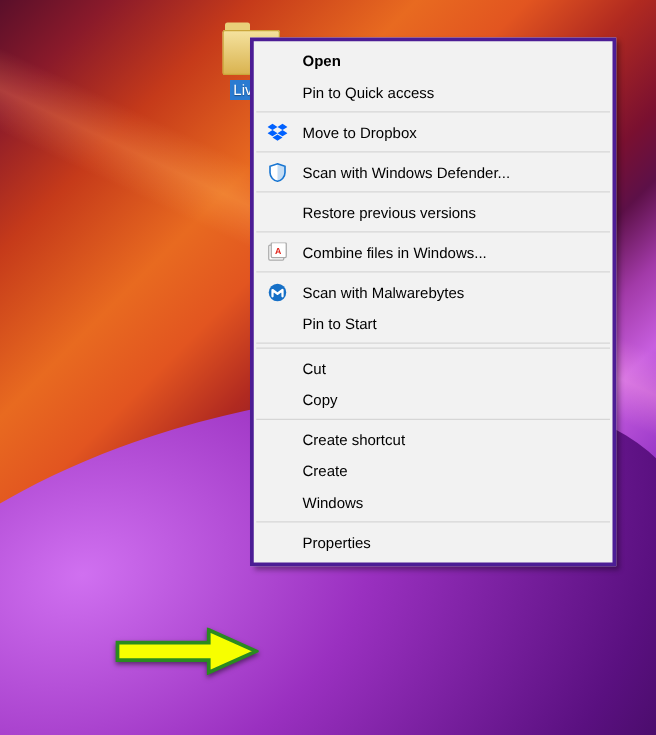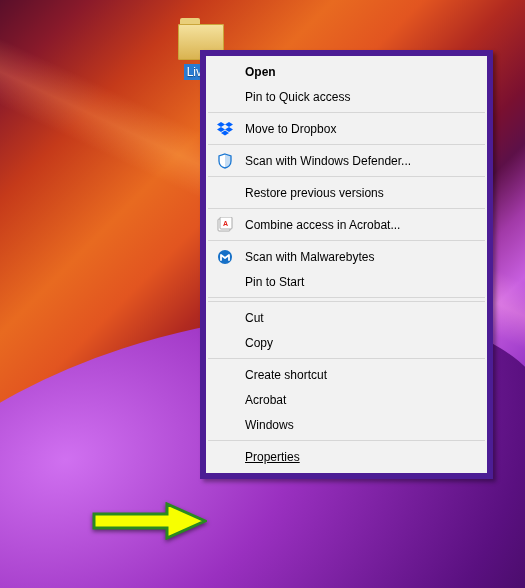--- a/index.html
+++ b/index.html
@@ -22,23 +22,23 @@
     border-top-left-radius: 60% 40%;
     border-top-right-radius: 80% 60%;
   }
 
   .desktop-icon { position: absolute; left: 163px; top: 18px; width: 76px; text-align: center; color: #fff; }
   .folder-glyph { width: 50px; height: 42px; margin: 0 auto 4px; position: relative; }
   .folder-glyph .tab { position:absolute; left:4px; top:0; width:20px; height:8px; background:#e9cf7a; border-radius:2px 2px 0 0; }
   .folder-glyph .body { position:absolute; left:2px; top:6px; right:2px; bottom:0; background:linear-gradient(#f5e3a0,#d9b24e); border-radius:2px; box-shadow: inset 0 0 0 1px #caa63a; }
   .desktop-icon .label { display:inline-block; background:#2a7bd1; color:#fff; padding:1px 3px; font-size:12px; text-shadow:0 1px 1px rgba(0,0,0,.4); }
 
-  .context-menu { position:absolute; left:200px; top:50px; width:293px; background:#f2f2f2; border:6px solid #4c1d95; box-shadow: 3px 3px 4px rgba(0,0,0,0.35); padding:3px 1px; }
+  .context-menu { position:absolute; left:200px; top:30px; width:293px; background:#f2f2f2; border:3px solid #4c1d95; box-shadow: 3px 3px 4px rgba(0,0,0,0.35); padding:3px 1px; }
   .cm-item { display:flex; align-items:center; height:25px; padding:0 24px 0 38px; color:#000; cursor:default; position:relative; }
-  .cm-item.tall { height:26px;text-decoration:underline; }
+  .cm-item.tall { height:26px; }
   .cm-item.bold .txt { font-weight:700; }
   .cm-item .ic { position:absolute; left:10px; top:50%; transform:translateY(-50%); width:16px; height:16px; }
   .cm-sep { height:1px; background:#d6d6d6; margin:3px 1px; }
   .chev { position:absolute; right:10px; top:50%; transform:translateY(-50%); width:0; height:0; border-top:4px solid transparent; border-bottom:4px solid transparent; border-left:5px solid #555; }
 
   .arrow-callout { position:absolute; left:92px; top:502px; width:115px; height:38px; }
   .arrow-callout svg { filter: drop-shadow(0 2px 2px rgba(0,0,0,0.5)); }
 </style>
 </head>
 <body>
@@ -91,21 +91,21 @@
     </div>
   <div class="cm-sep"></div>
   <div class="cm-item">
     <span class="ic">
       <svg viewBox="0 0 16 16">
           <rect x="1" y="2" width="12" height="12" rx="1" fill="#fff" stroke="#aaa"></rect>
           <rect x="3" y="0" width="12" height="12" rx="1" fill="#fff" stroke="#aaa"></rect>
           <text x="6" y="9" font-size="7" font-weight="bold" fill="#e2231a">A</text>
         </svg>
     </span>
-    <span class="txt">Combine access in Acrobat...</span>
+    <span class="txt">Combine files in Windows...</span>
   </div>
   <div class="cm-sep"></div>
   <div class="cm-item">
     <span class="ic">
       <svg viewBox="0 0 16 16">
           <circle cx="8" cy="8" r="7" fill="#1670c7"></circle>
           <path d="M4 11 V6 L8 9 L12 6 V11" stroke="#fff" stroke-width="1.8" fill="none" stroke-linecap="round" stroke-linejoin="round"></path>
         </svg>
     </span>
     <span class="txt">Scan with Malwarebytes</span>
@@ -119,21 +119,21 @@
       <span class="txt">Cut</span>
     </div>
   <div class="cm-item">
       <span class="txt">Copy</span>
     </div>
   <div class="cm-sep"></div>
   <div class="cm-item">
       <span class="txt">Create shortcut</span>
     </div>
   <div class="cm-item">
-      <span class="txt">Acrobat</span>
+      <span class="txt">Create</span>
     </div>
   <div class="cm-item">
       <span class="txt">Windows</span>
     </div>
   <div class="cm-sep"></div>
   <div class="cm-item tall">
       <span class="txt">Properties</span>
     </div>
 </div>
 

